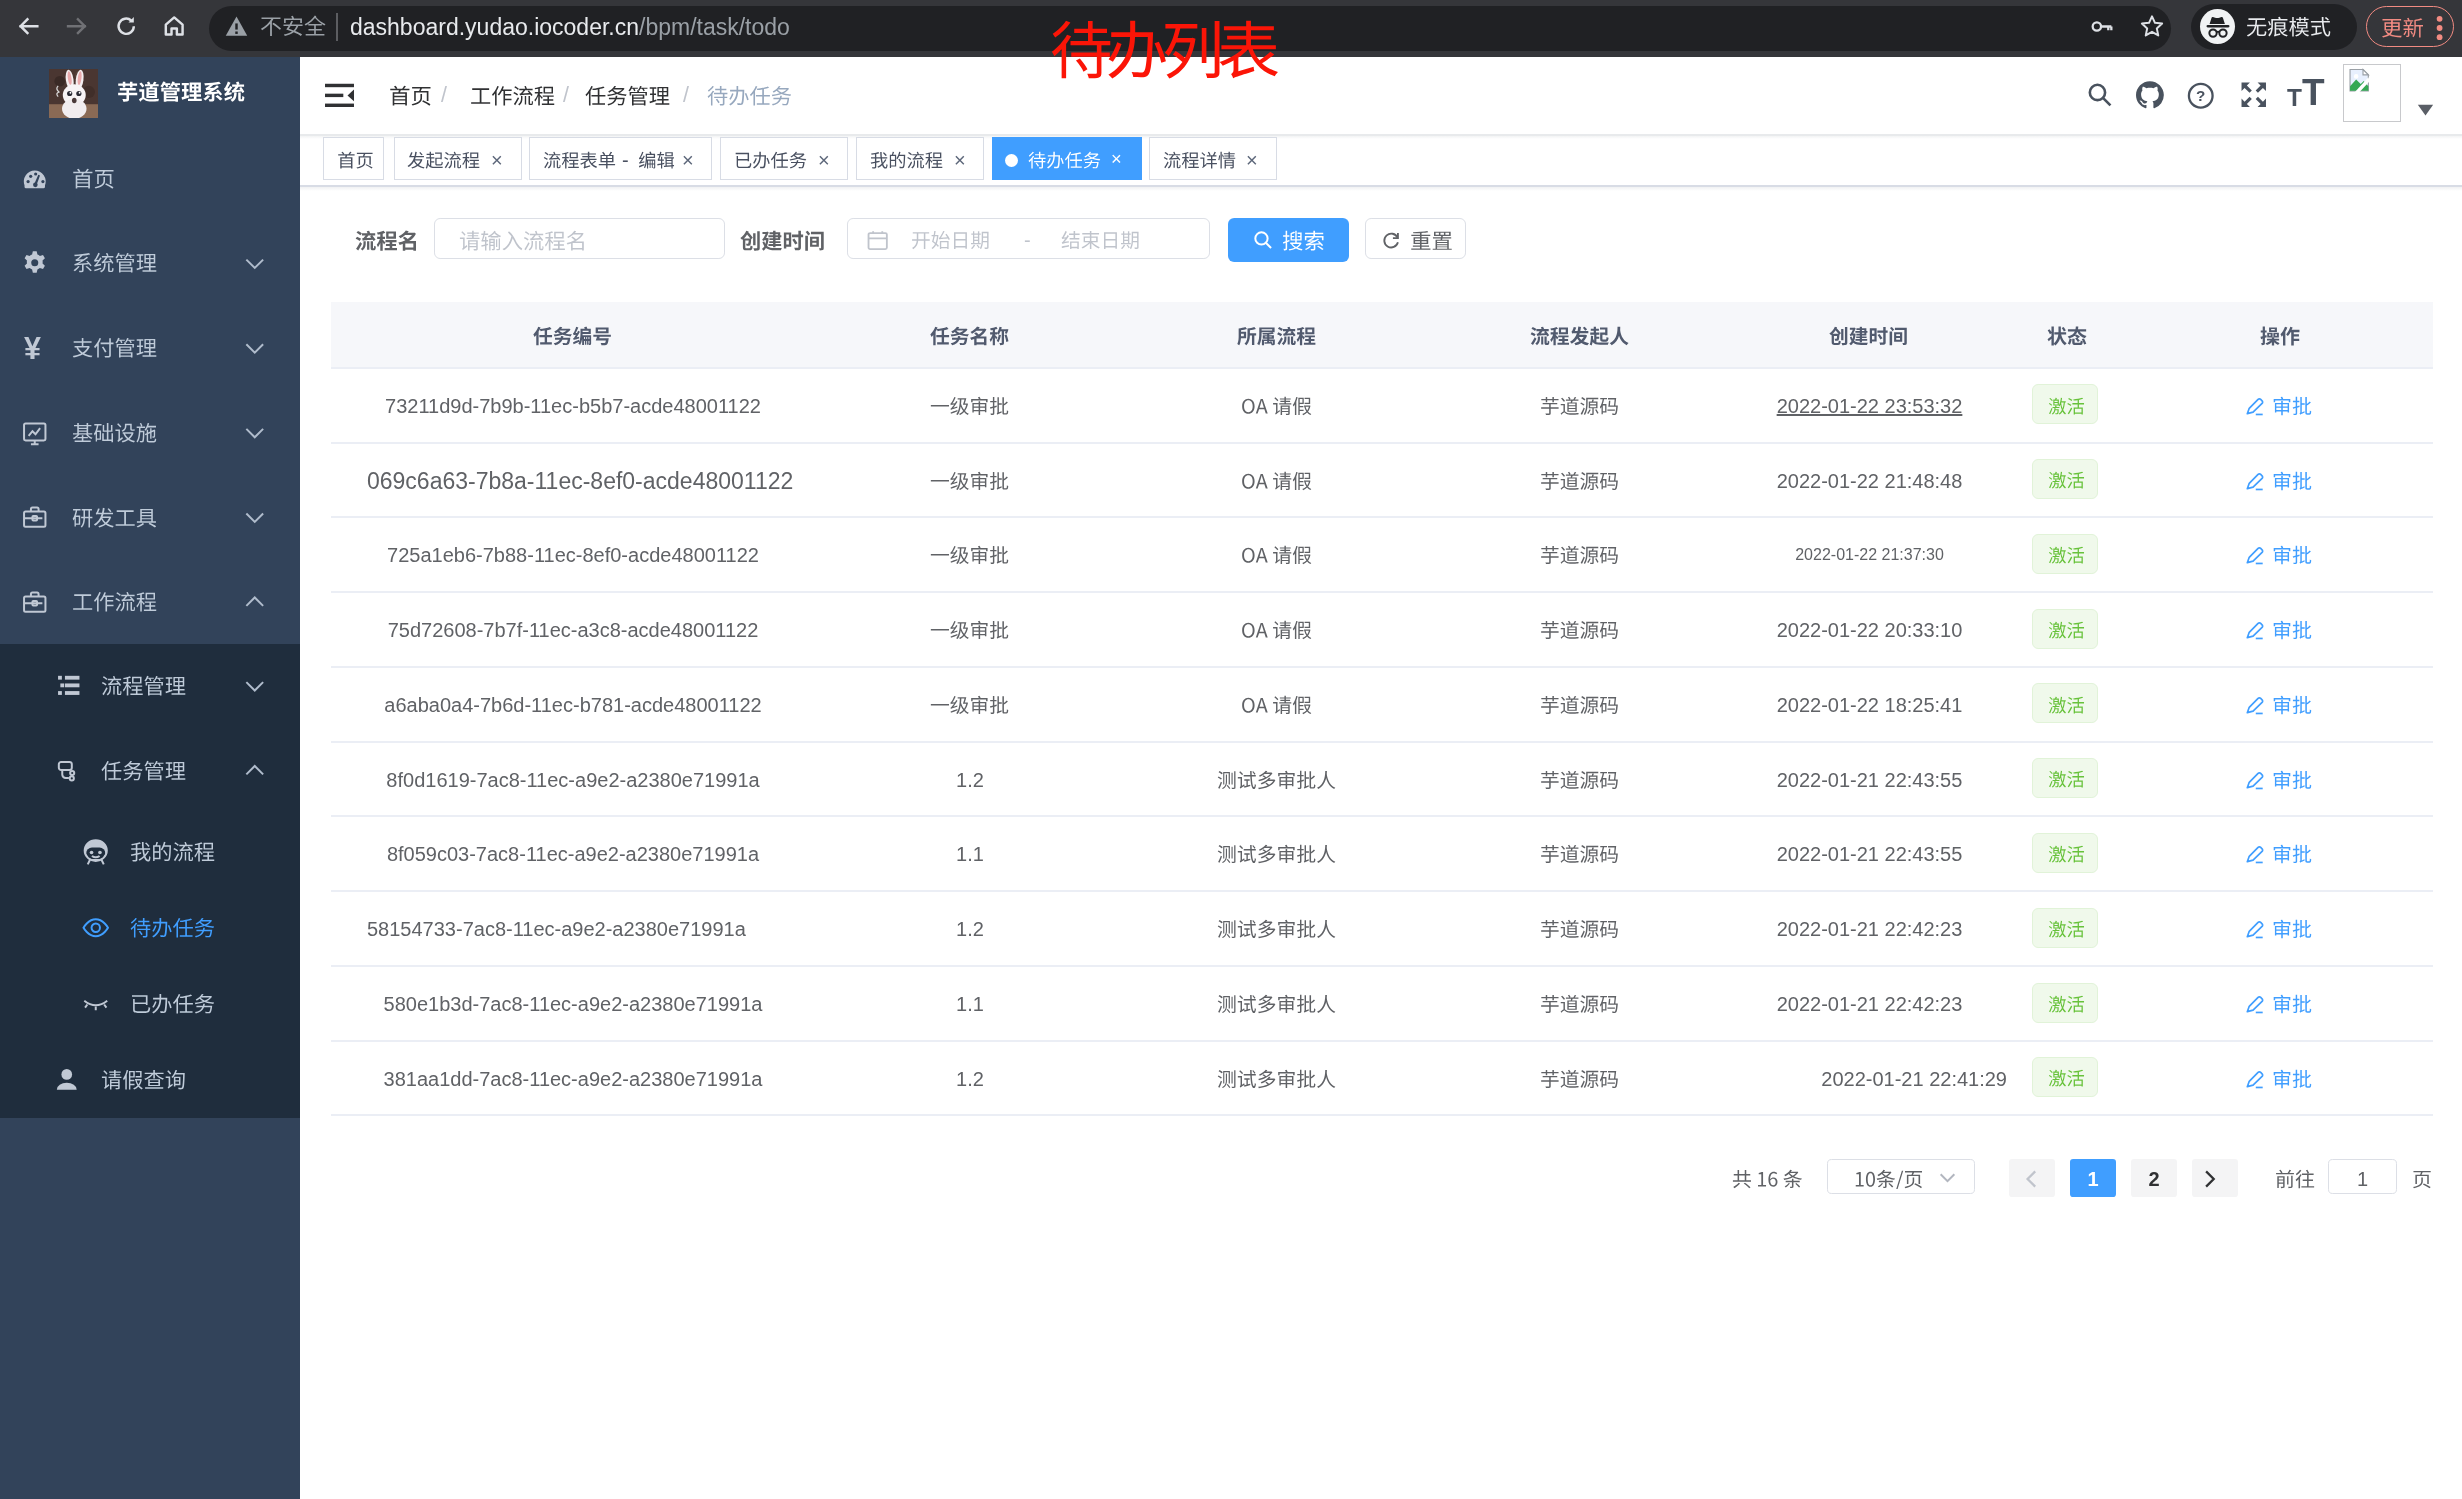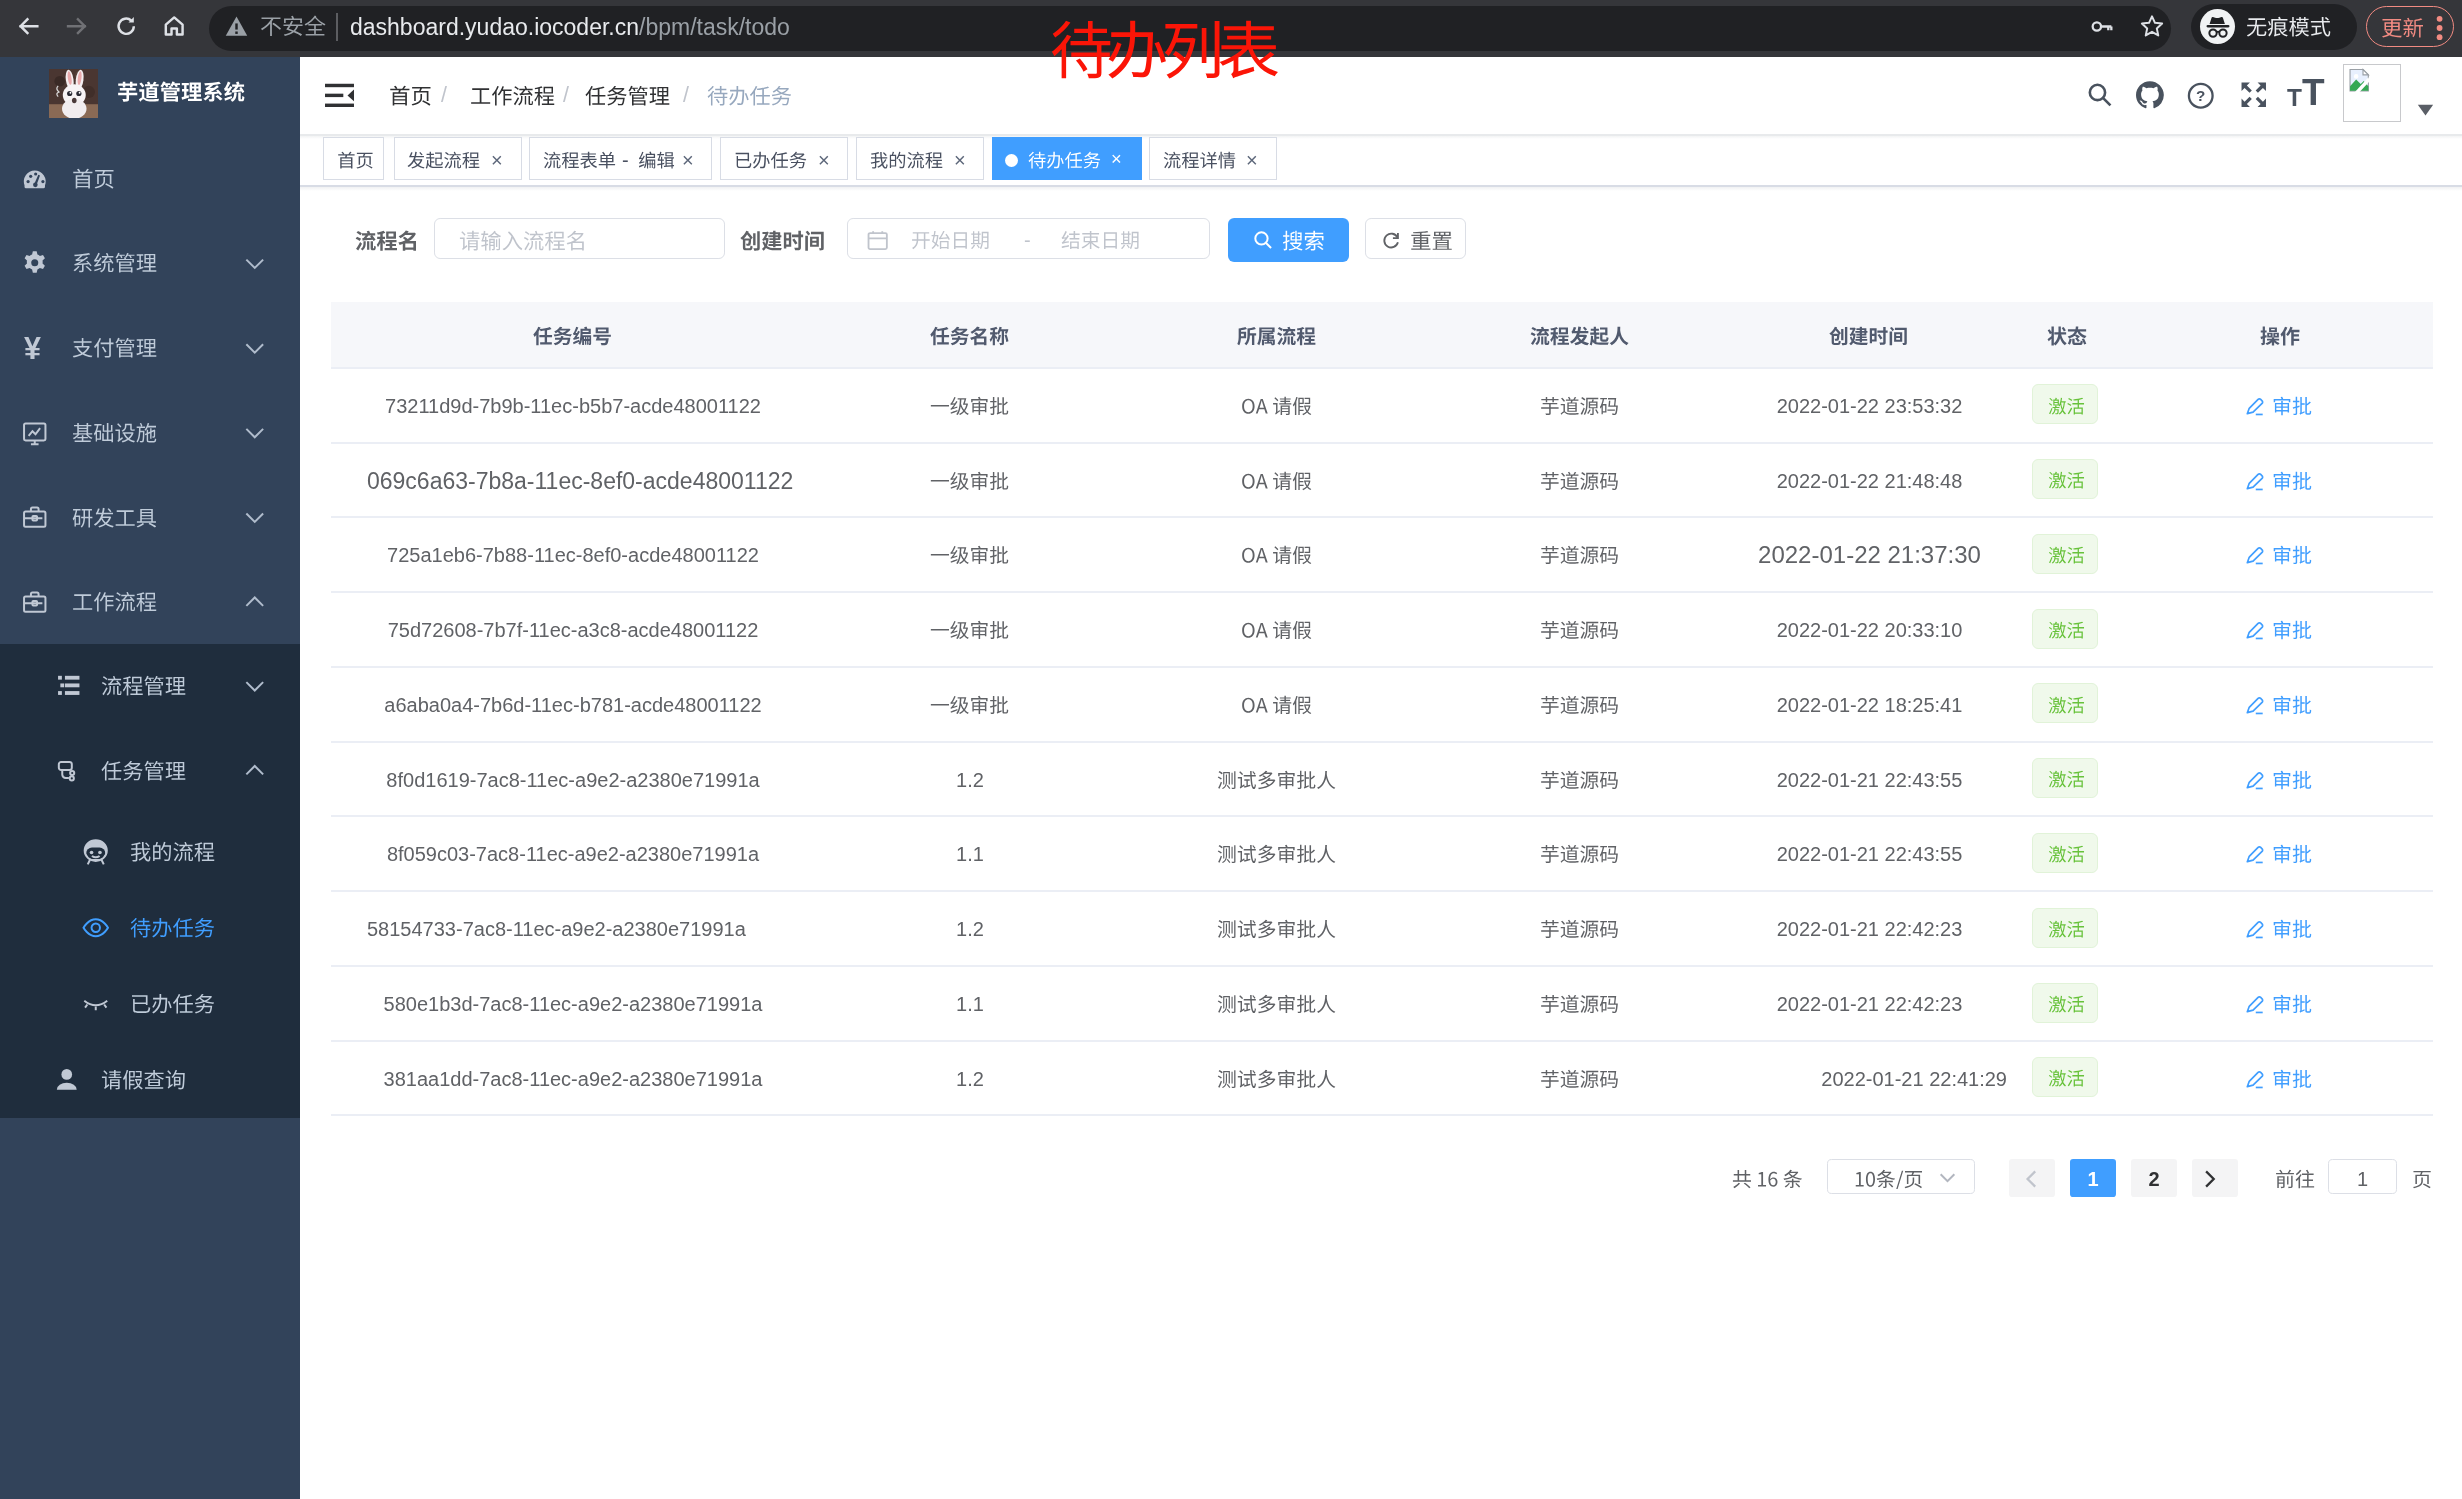--- a/index.html
+++ b/index.html
@@ -519,21 +519,21 @@
     <div style="position:absolute;left:367px;top:396px;font-family:'Liberation Sans',sans-serif;font-size:20px;line-height:20px;color:#606266;font-weight:400;white-space:pre;width:412px;text-align:center;">73211d9d-7b9b-11ec-b5b7-acde48001122</div>
     <svg style="position:absolute;left:930px;top:396px;" width="79" height="20" viewBox="0 0 104 26">
       <use href="#g38" fill="#606266"></use>
     </svg>
     <svg style="position:absolute;left:1241px;top:396px;" width="71" height="20" viewBox="0 0 93 26">
       <use href="#g39" fill="#606266"></use>
     </svg>
     <svg style="position:absolute;left:1540px;top:396px;" width="79" height="20" viewBox="0 0 104 26">
       <use href="#g40" fill="#606266"></use>
     </svg>
-    <div style="position:absolute;left:1732px;top:396px;font-family:'Liberation Sans',sans-serif;font-size:20px;line-height:20px;color:#606266;font-weight:400;white-space:pre;width:275px;text-align:center;">2022-01-22 23:53:32</div>
+    <div style="position:absolute;left:1732px;top:396px;font-family:'Liberation Sans',sans-serif;font-size:20px;line-height:20px;color:#606266;font-weight:400;white-space:pre;width:275px;text-align:center;text-decoration:underline;">2022-01-22 23:53:32</div>
     <div style="position:absolute;left:2032px;top:384px;width:66px;height:40px;background:#f0f9eb;border:1.5px solid #e1f3d8;border-radius:6.1px;"></div>
     <svg style="position:absolute;left:2048px;top:397px;" width="37" height="18.3" viewBox="0 0 48 24">
       <use href="#g41" fill="#67c23a"></use>
     </svg>
     <svg style="position:absolute;left:2245px;top:396px" width="20" height="20" viewBox="0 0 26 26">
       <path d="M3 23 L5.5 16 L17 4.5 a2.4 2.4 0 0 1 3.4 0 l1.8 1.8 a2.4 2.4 0 0 1 0 3.4 L10.5 21 L3 23 Z" fill="none" stroke="#409EFF" stroke-width="2.2" stroke-linejoin="round"></path>
       <path d="M14 24 h9" fill="none" stroke="#409EFF" stroke-width="2.2"></path>
     </svg>
     <svg style="position:absolute;left:2272px;top:396px;" width="40" height="20" viewBox="0 0 52 26">
       <use href="#g42" fill="#409EFF"></use>
@@ -565,21 +565,21 @@
     <div style="position:absolute;left:367px;top:545px;font-family:'Liberation Sans',sans-serif;font-size:20px;line-height:20px;color:#606266;font-weight:400;white-space:pre;width:412px;text-align:center;">725a1eb6-7b88-11ec-8ef0-acde48001122</div>
     <svg style="position:absolute;left:930px;top:545px;" width="79" height="20" viewBox="0 0 104 26">
       <use href="#g38" fill="#606266"></use>
     </svg>
     <svg style="position:absolute;left:1241px;top:545px;" width="71" height="20" viewBox="0 0 93 26">
       <use href="#g39" fill="#606266"></use>
     </svg>
     <svg style="position:absolute;left:1540px;top:545px;" width="79" height="20" viewBox="0 0 104 26">
       <use href="#g40" fill="#606266"></use>
     </svg>
-    <div style="position:absolute;left:1732px;top:545px;font-family:'Liberation Sans',sans-serif;font-size:24px;line-height:20px;color:#606266;font-weight:400;white-space:pre;width:275px;text-align:center;">2022-01-22 21:37:30</div>
+    <div style="position:absolute;left:1732px;top:545px;font-family:'Liberation Sans',sans-serif;font-size:16px;line-height:20px;color:#606266;font-weight:400;white-space:pre;width:275px;text-align:center;">2022-01-22 21:37:30</div>
     <div style="position:absolute;left:2032px;top:534px;width:66px;height:40px;background:#f0f9eb;border:1.5px solid #e1f3d8;border-radius:6.1px;"></div>
     <svg style="position:absolute;left:2048px;top:546px;" width="37" height="18.3" viewBox="0 0 48 24">
       <use href="#g41" fill="#67c23a"></use>
     </svg>
     <svg style="position:absolute;left:2245px;top:545px" width="20" height="20" viewBox="0 0 26 26">
       <path d="M3 23 L5.5 16 L17 4.5 a2.4 2.4 0 0 1 3.4 0 l1.8 1.8 a2.4 2.4 0 0 1 0 3.4 L10.5 21 L3 23 Z" fill="none" stroke="#409EFF" stroke-width="2.2" stroke-linejoin="round"></path>
       <path d="M14 24 h9" fill="none" stroke="#409EFF" stroke-width="2.2"></path>
     </svg>
     <svg style="position:absolute;left:2272px;top:545px;" width="40" height="20" viewBox="0 0 52 26">
       <use href="#g42" fill="#409EFF"></use>

